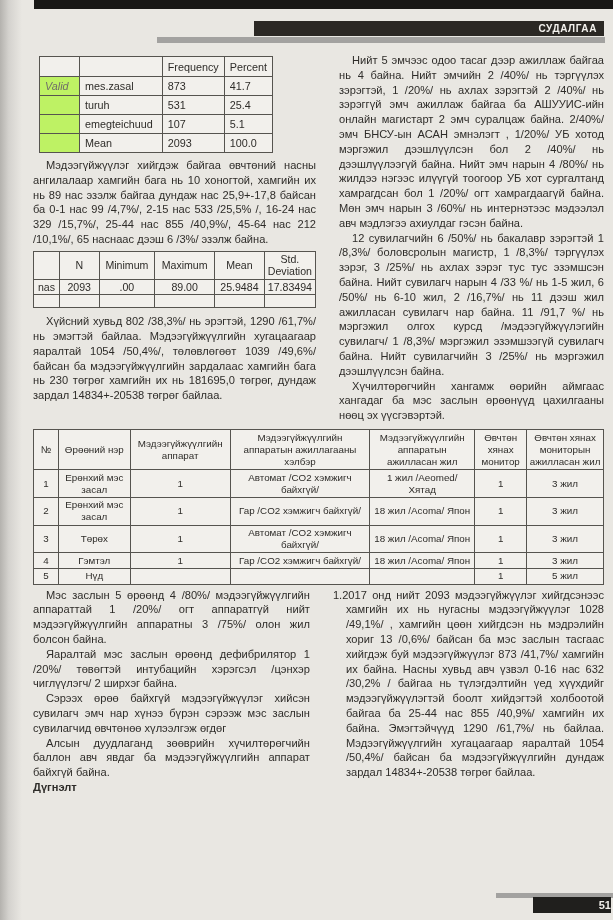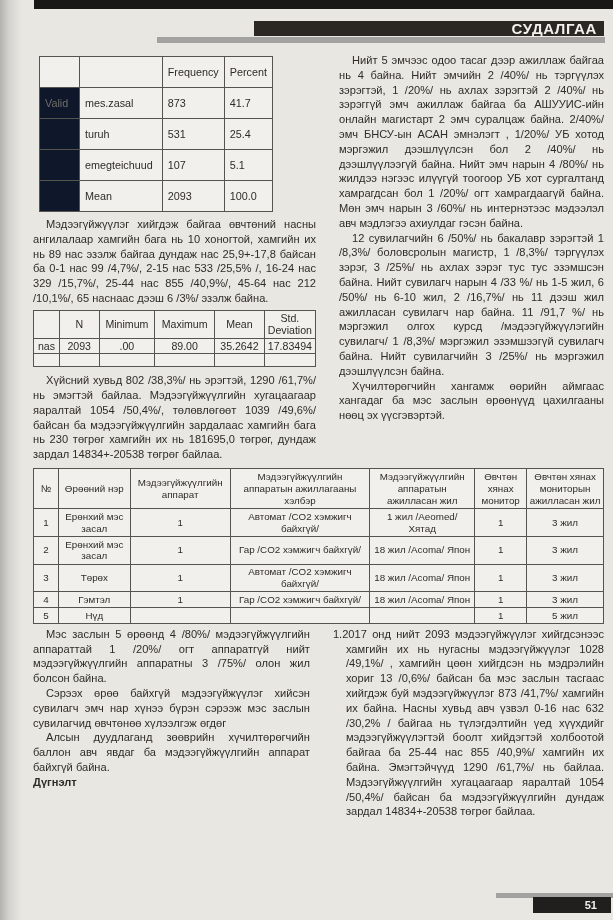--- a/index.html
+++ b/index.html
@@ -13,63 +13,63 @@
   
   .edge-shadow {
     position:absolute; left:0; top:0; width:22px; height:920px;
     background:linear-gradient(to right,#b4b2ae 0%, #d4d2ce 40%, rgba(233,231,226,0) 100%);
     pointer-events:none;
   }
   .top-strip { position:absolute; left:34px; top:0; right:0; height:9px; background:#191816; }
   .header-bar {
     position:absolute; top:21px; right:9px; width:350px; height:15px;
     background:#2b2824; color:#f3f1ed;
-    font-size:15px; font-weight:bold; letter-spacing:0.6px;
+    font-size:10px; font-weight:bold; letter-spacing:0.6px;
     line-height:15px; text-align:right; padding-right:7px;
   }
   .gray-bar { position:absolute; top:37px; left:157px; right:8px; height:6px; background:#a3a2a0; }
 
   .content { position:absolute; left:33px; top:53px; width:571px; }
   .cols { display:flex; gap:11px; }
   .col-left  { width:283px; }
   .col-right { width:277px;margin-left:12px; }
 
   p.body { margin:0; text-indent:13px; text-align:justify; font-size:11.1px; line-height:14.8px; }
   p.noindent { text-indent:0; }
   .bold { font-weight:bold; }
 
   table { border-collapse:collapse; background:#f2f0ec; }
   td, th { border:1px solid #56544f; font-weight:normal; }
 
   
   .freq-table { width:234px; margin:3px 0 5px 6px; font-size:10.8px; }
-  .freq-table td { padding:8px 5px; line-height:14px; }
+  .freq-table td { padding:2px 5px; line-height:14px; }
   .freq-table .head td { height:20px; }
-  .freq-table td.gcell { background:#0f172a; color:#6f6d69; width:50px; border-color:#56544f; }
+  .freq-table td.gcell { background:#bef264; color:#6f6d69; width:50px; border-color:#56544f;font-style:italic; }
   .freq-table td.lab { width:90px; }
   .freq-table td.num { width:52px; }
   .freq-table td.num2 { width:42px; }
   .freq-table .head td.blank { background:#f2f0ec; }
 
   
   .stats-table { width:283px; margin:4px 0 6px 0; font-size:10.6px; text-align:center; }
   .stats-table td { padding:1px 3px; line-height:12.5px; }
   .stats-table .empty-row td { height:13px; }
 
   
   .main-table { width:571px; margin:6px 0 3px 0; font-size:9.8px; text-align:center; }
   .main-table td { padding:1.5px 2px; line-height:11.8px; vertical-align:middle; }
   .main-table .hrow td { padding:2px 2px; }
 
   .footer-gray { position:absolute; top:893px; right:0; width:117px; height:5px; background:#a3a2a0; }
   .page-num {
     position:absolute; top:897px; right:2px; width:78px; height:16px;
     background:#201f1d; color:#f1efeb;
     font-size:11px; font-weight:bold; line-height:16px;
-    text-align:right; padding-right:14px;
+    text-align:right; padding-right:0;
   }
   .numbered { padding-left:13px; text-indent:-13px; text-align:justify; font-size:11.1px; line-height:14.8px; margin:0; }
 </style>
 </head>
 <body>
 
 <div class="edge-shadow"></div>
 <div class="top-strip"></div>
 <div class="header-bar">
   <span>СУДАЛГАА</span>
@@ -126,21 +126,21 @@
           <td style="width:56px">Minimum</td>
           <td style="width:60px">Maximum</td>
           <td style="width:50px">Mean</td>
           <td style="width:51px">Std. Deviation</td>
         </tr>
         <tr>
           <td>nas</td>
           <td>2093</td>
           <td>.00</td>
           <td>89.00</td>
-          <td>35.2642</td>
+          <td>25.9484</td>
           <td>17.83494</td>
         </tr>
         <tr class="empty-row">
           <td></td>
               <td></td>
               <td></td>
               <td></td>
               <td></td>
               <td></td>
         </tr>
@@ -221,20 +221,21 @@
       <td></td>
       <td>1</td>
       <td>5 жил</td>
     </tr>
   </tbody>
     </table>
 
   <div class="cols">
     <div class="col-left">
       <p class="body">Мэс заслын 5 өрөөнд 4 /80%/ мэдээгүйжүүлгийн аппараттай 1 /20%/ огт аппаратгүй нийт мэдээгүйжүүлгийн аппаратны 3 /75%/ олон жил болсон байна.</p>
+      <p class="body">Яаралтай мэс заслын өрөөнд дефибрилятор 1 /20%/ төвөгтэй интубацийн хэрэгсэл /цэнхэр чиглүүлэгч/ 2 ширхэг байна.</p>
       <p class="body">Сэрээх өрөө байхгүй мэдээгүйжүүлэг хийсэн сувилагч эмч нар хүнээ бүрэн сэрээж мэс заслын сувилагчид өвчтөнөө хүлээлгэж өгдөг</p>
       <p class="body">Алсын дуудлаганд зөөврийн хүчилтөрөгчийн баллон авч явдаг ба мэдээгүйжүүлгийн аппарат байхгүй байна.</p>
       <p class="body noindent bold">Дүгнэлт</p>
     </div>
     <div class="col-right">
       <p class="numbered">1.2017 онд нийт 2093 мэдээгүйжүүлэг хийгдсэнээс хамгийн их нь нугасны мэдээгүйжүүлэг 1028 /49,1%/ , хамгийн цөөн хийгдсэн нь мэдрэлийн хориг 13 /0,6%/ байсан ба мэс заслын тасгаас  хийгдэж буй мэдээгүйжүүлэг 873 /41,7%/ хамгийн их байна. Насны хувьд авч үзвэл 0-16 нас 632 /30,2% / байгаа нь түлэгдэлтийн үед хүүхдийг мэдээгүйжүүлэгтэй боолт хийдэгтэй холбоотой байгаа ба 25-44 нас 855 /40,9%/ хамгийн их байна. Эмэгтэйчүүд 1290 /61,7%/ нь  байлаа. Мэдээгүйжүүлгийн хугацаагаар яаралтай 1054 /50,4%/ байсан ба мэдээгүйжүүлгийн  дундаж зардал 14834+-20538 төгрөг байлаа.</p>
     </div>
   </div>
 
 </div>

